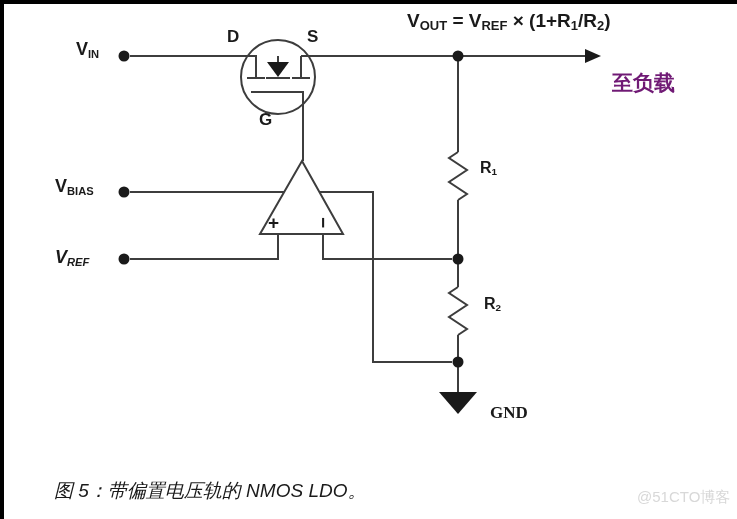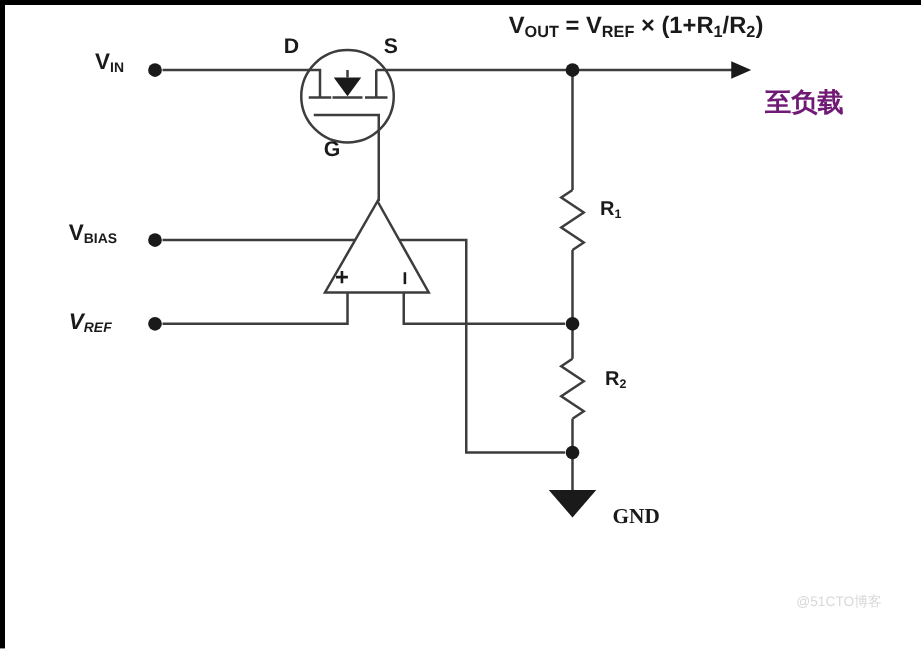--- a/index.html
+++ b/index.html
@@ -14,21 +14,21 @@
   .lbl sub{font-size:0.62em;font-weight:bold;line-height:1;vertical-align:-0.25em;}
   .net{font-size:18px;}
   .pin{font-size:17px;}
   .comp{font-size:16px;}
   .formula{position:absolute;left:359px;top:11px;font-size:19px;font-weight:bold;color:#1a1a1a;white-space:nowrap;line-height:1;margin-left:48px;}
   .formula sub{font-size:13px;font-weight:bold;vertical-align:-0.25em;line-height:1;}
   .toload{position:absolute;left:612px;top:44px;font-size:21px;font-weight:bold;color:#701a75;line-height:1;margin-top:28px;}
   .opamp-plus{position:absolute;left:268px;top:213px;font-size:19px;font-weight:bold;color:#1a1a1a;line-height:1;}
   .opamp-minus{position:absolute;left:314px;top:213px;width:18px;text-align:center;font-size:19px;font-weight:bold;color:#1a1a1a;line-height:1;transform:rotate(90deg);}
   .caption{position:absolute;left:54px;top:480px;font-size:19px;font-style:italic;color:#1a1a1a;white-space:nowrap;line-height:1.2;}
-  .watermark{position:absolute;left:637px;top:476px;font-size:11px;color:#d8d8d8;white-space:nowrap;line-height:1.2;}
+  .watermark{position:absolute;left:637px;top:488px;font-size:15px;color:#d8d8d8;white-space:nowrap;line-height:1.2;}
 </style>
 </head>
 <body>
 
 <div class="stage">
 
   <svg class="schematic-svg" width="737" height="519" viewBox="0 0 737 519">
     <g stroke="#3d3d3d" stroke-width="2" fill="none">
 
       <path d="M130 56 H256 V78"></path>
@@ -94,15 +94,16 @@
   <div class="opamp-minus">−</div>
 
   <div class="formula"><span>V</span><sub>OUT</sub><span> = V</span><sub>REF</sub><span> × (1+R</span><sub>1</sub><span>/R</span><sub>2</sub><span>)</span></div>
 
   <div class="toload">至负载</div>
 
   <div class="lbl comp" style="left:480px;top:160px;"><span>R</span><sub>1</sub></div>
   <div class="lbl comp" style="left:484px;top:280px;margin-top:16px;"><span>R</span><sub>2</sub></div>
   <div class="lbl pin" style="left:490px;top:404px;font-family:Liberation Serif, serif;">GND</div>
 
+  <div class="caption">图 5：带偏置电压轨的 NMOS LDO。</div>
   <div class="watermark">@51CTO博客</div>
 
 </div>
 
 </body></html>

